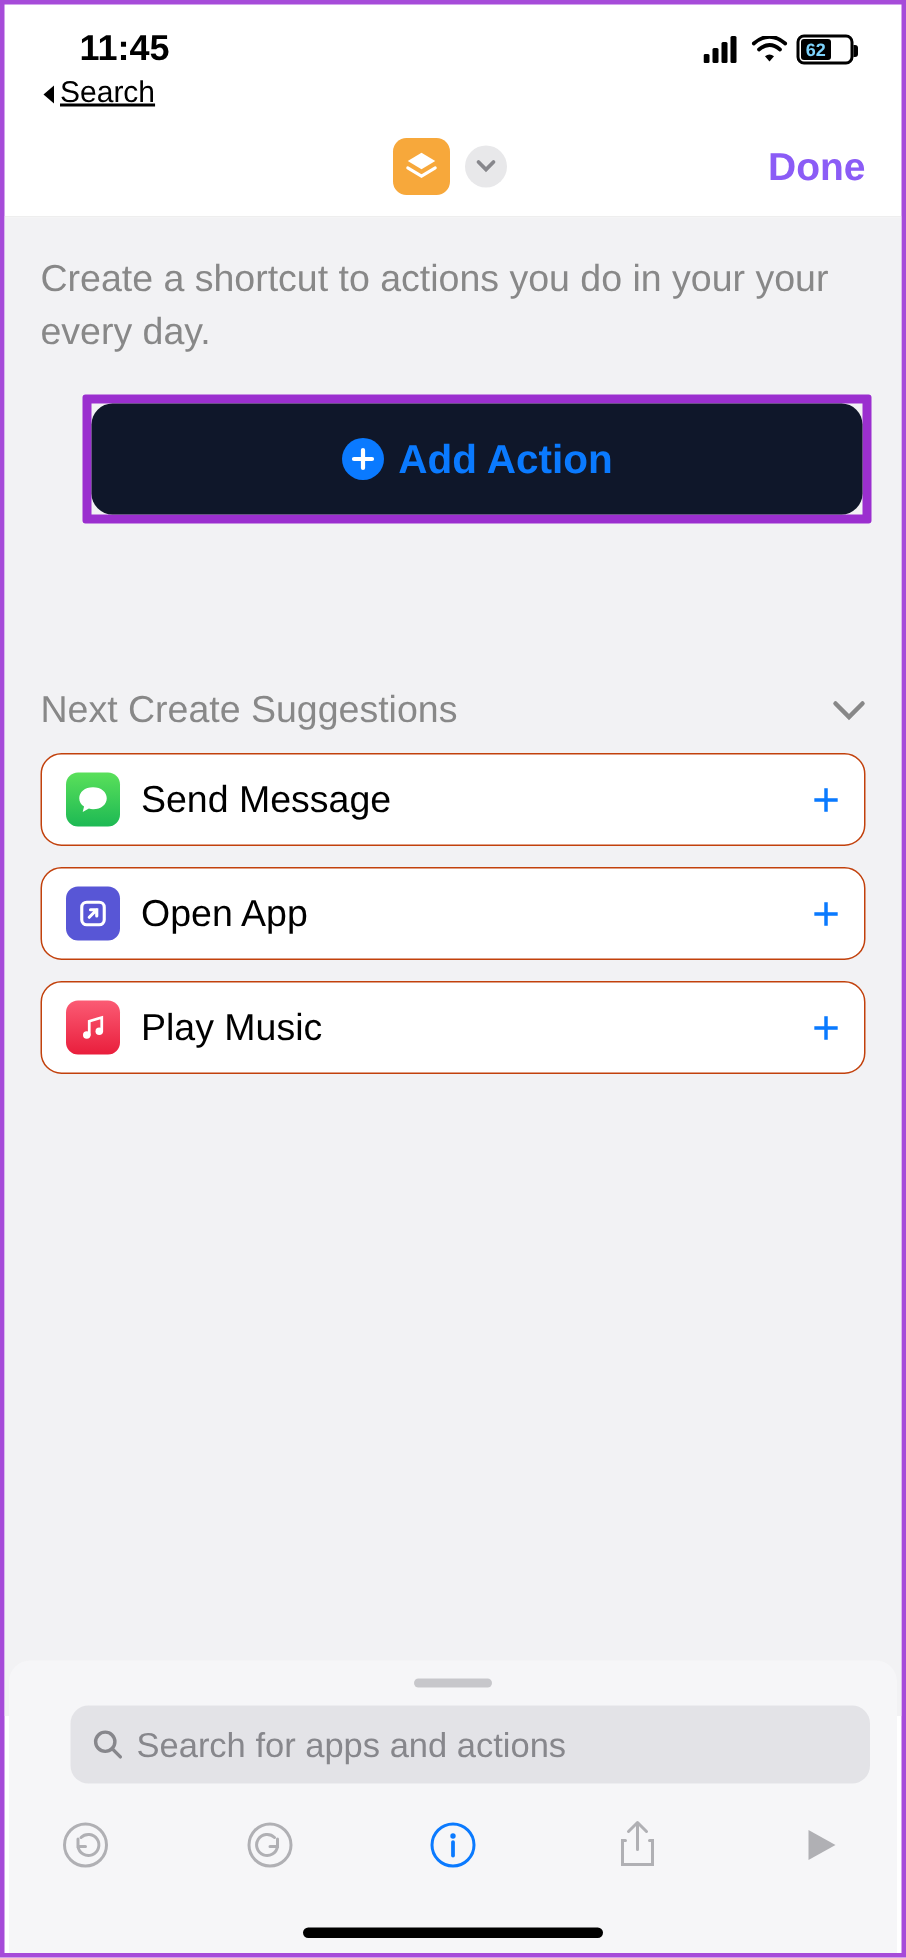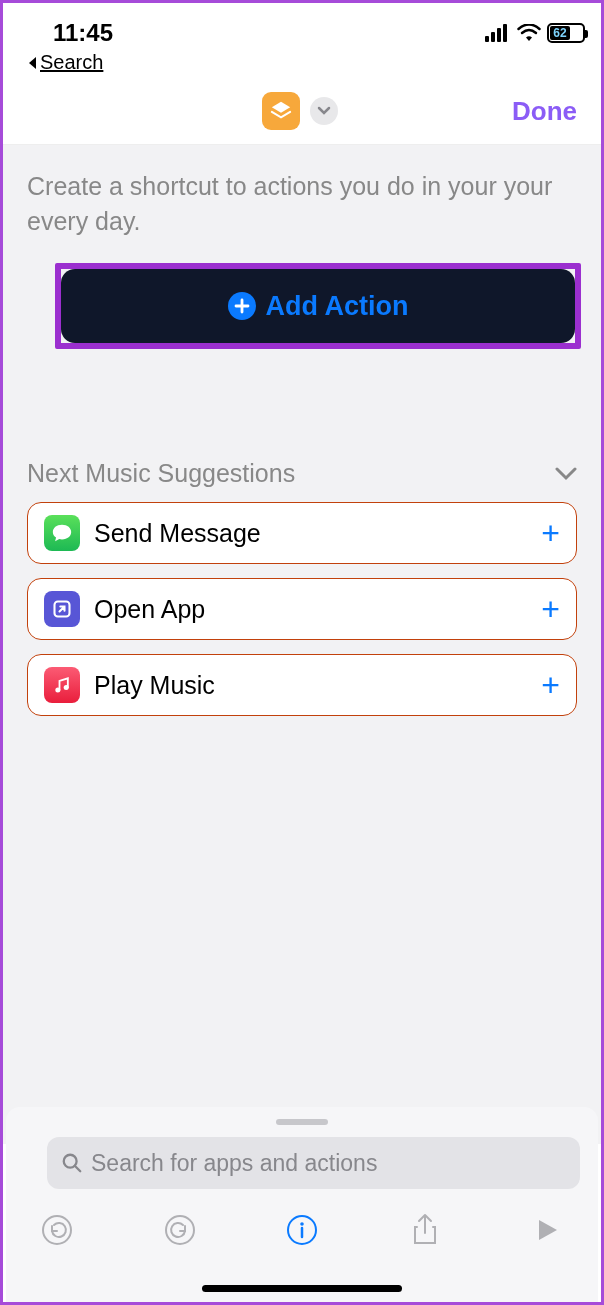--- a/index.html
+++ b/index.html
@@ -8,21 +8,21 @@
     height: 1305px;
     background: #fff;
     border: 3px solid #a64bd9;
     position: relative;
     overflow: hidden;
   }
   .status-bar {
     display: flex;
     justify-content: space-between;
     align-items: center;
-    padding: 12px 16px 0 50px;
+    padding: 12px 32px 0 50px;
     height: 48px;
   }
   .status-time { font-size: 24px; font-weight: 600; }
   .status-right { display: flex; align-items: center; gap: 6px; }
   .back-search {
     padding: 0 24px 8px 24px;
     font-size: 20px;
     color: #000;
     display: flex;
     align-items: center;
@@ -237,21 +237,21 @@
       <div class="plus-circle">
         <svg width="16" height="16" viewBox="0 0 16 16">
             <path d="M8 2 V14 M2 8 H14" stroke="#fff" stroke-width="2.8" stroke-linecap="round"></path>
           </svg>
       </div>
       <span>Add Action</span>
     </div>
   </div>
 
   <div class="section-header">
-    <span>Next Music Suggestions</span>
+    <span>Next Create Suggestions</span>
     <svg width="22" height="14" viewBox="0 0 22 14">
         <path d="M2 2 L11 11 L20 2" stroke="#888" stroke-width="3" fill="none" stroke-linecap="round"></path>
       </svg>
   </div>
 
   <div class="suggestion">
     <div class="sugg-icon" style="background:linear-gradient(#5ae05a,#1db954);">
       <svg width="22" height="22" viewBox="0 0 24 24">
           <path d="M12 3 C6 3 2 6.5 2 11 C2 13.5 3.3 15.7 5.5 17 L4.5 21 L9 18.5 C10 18.8 11 19 12 19 C18 19 22 15.5 22 11 C22 6.5 18 3 12 3 Z" fill="#fff"></path>
         </svg>

